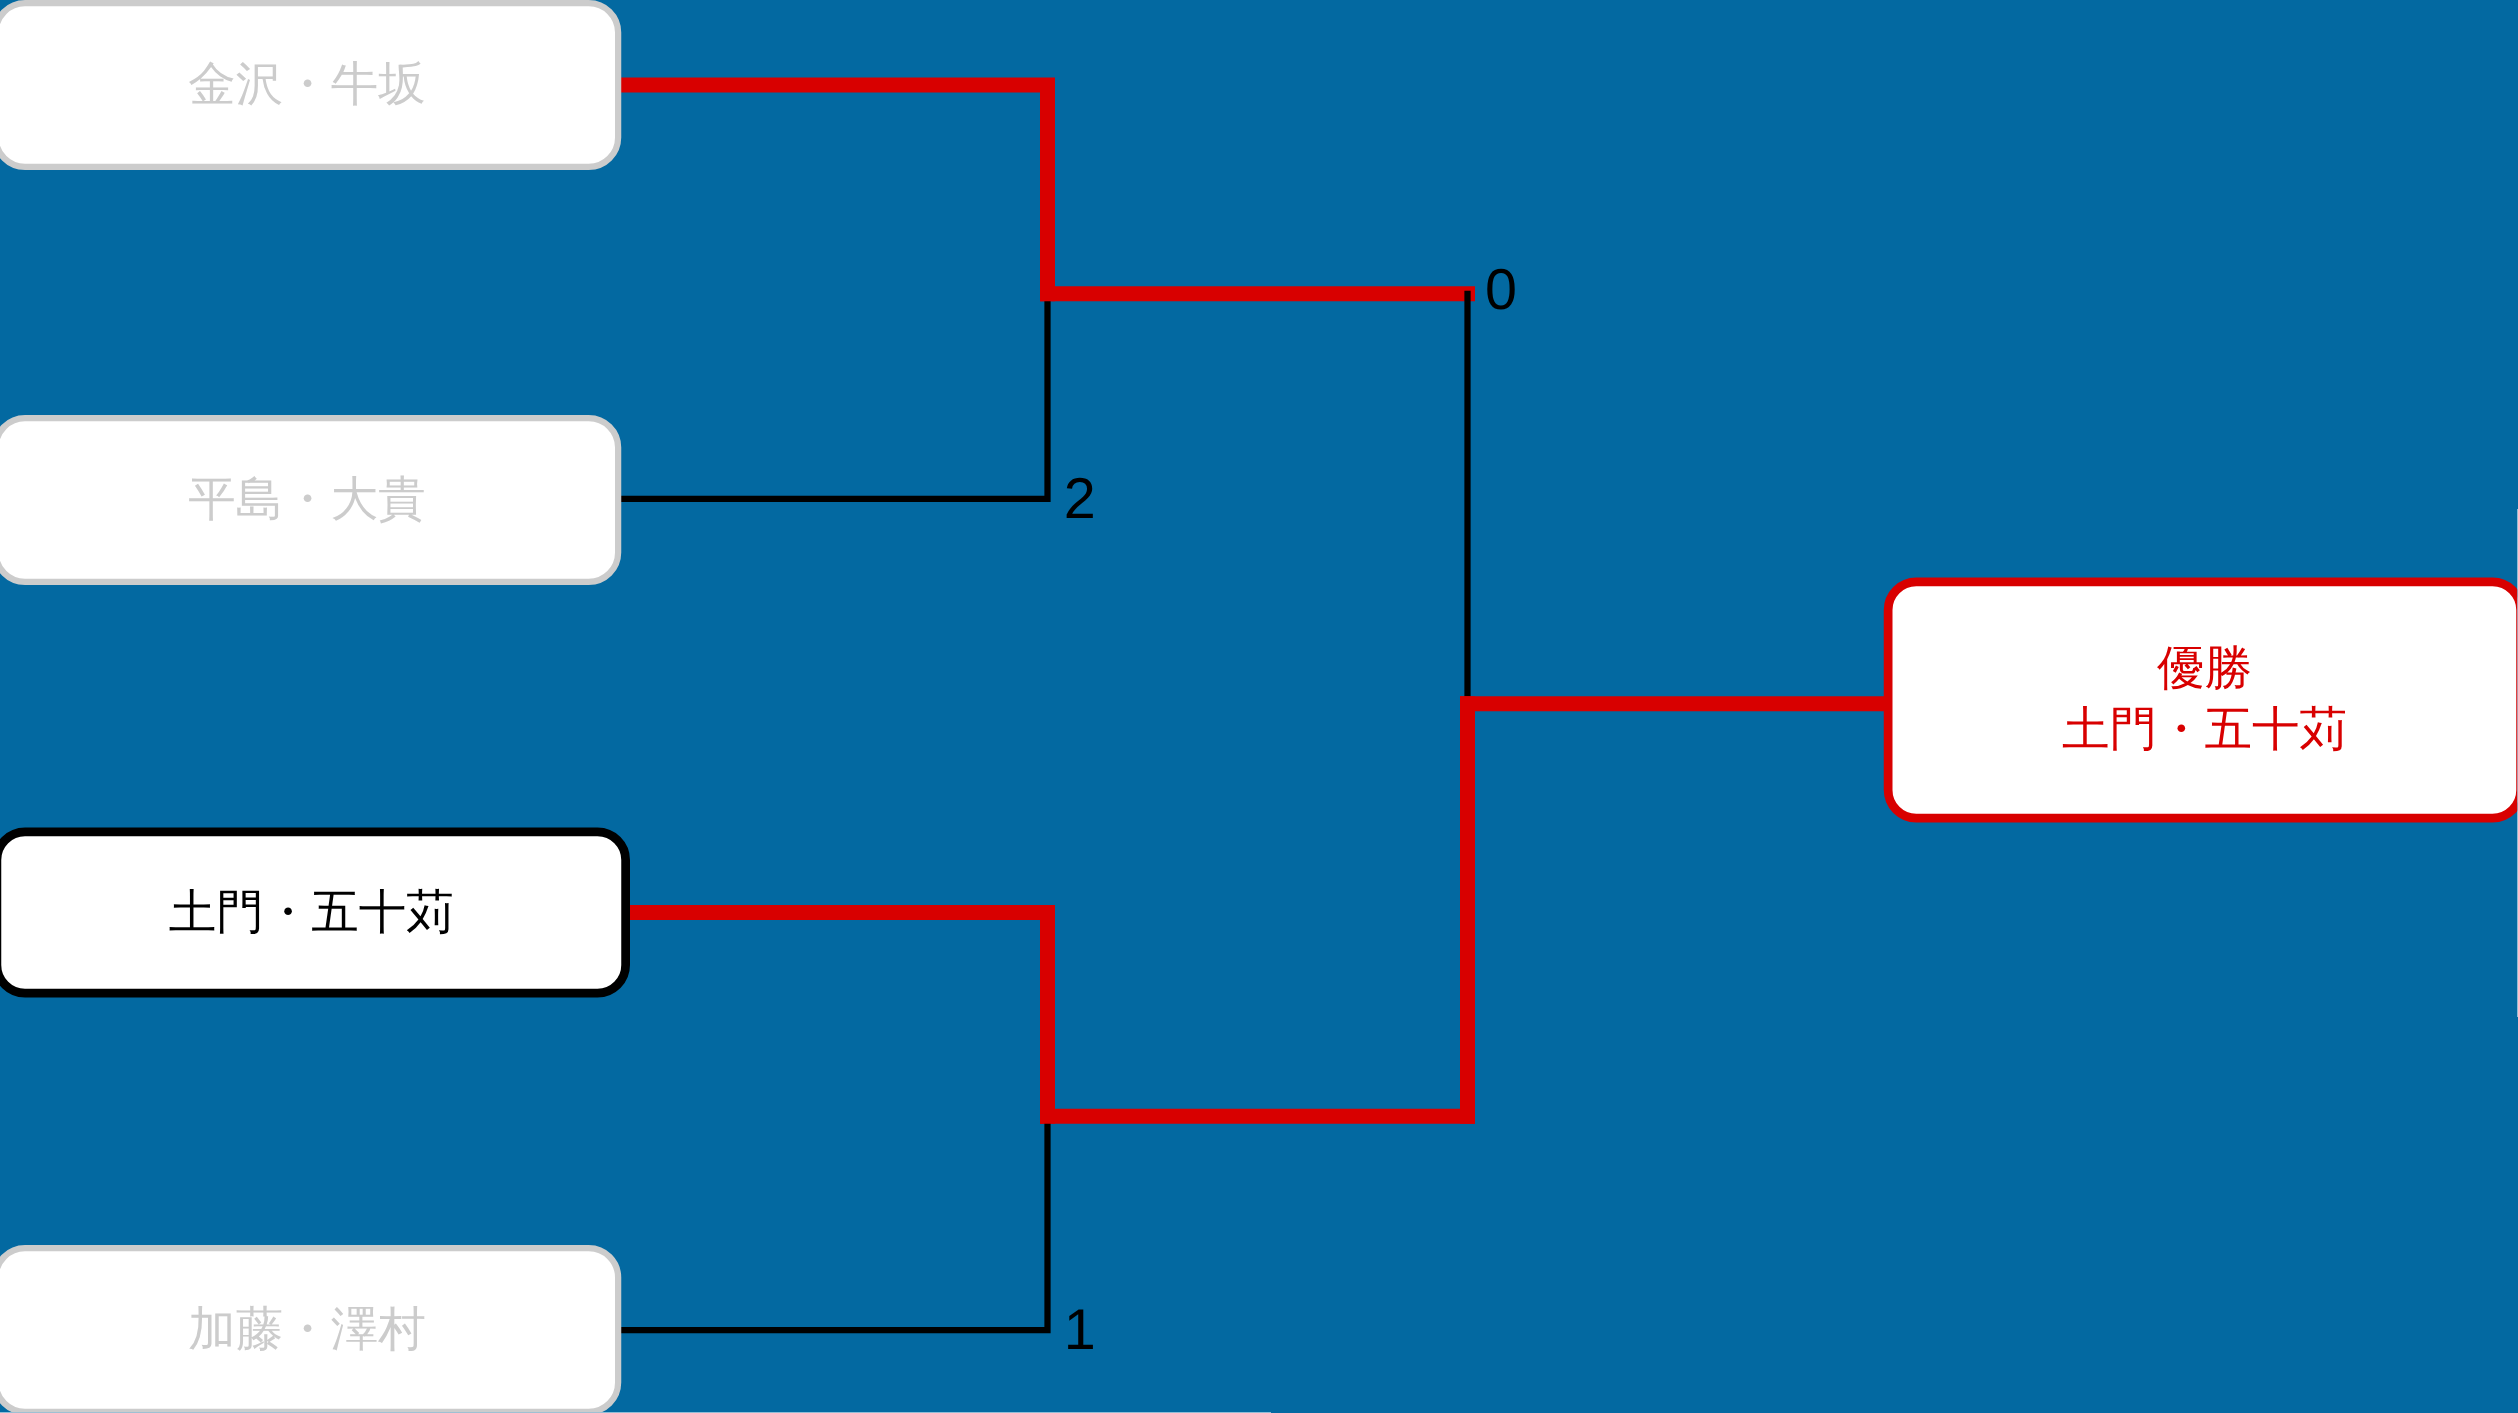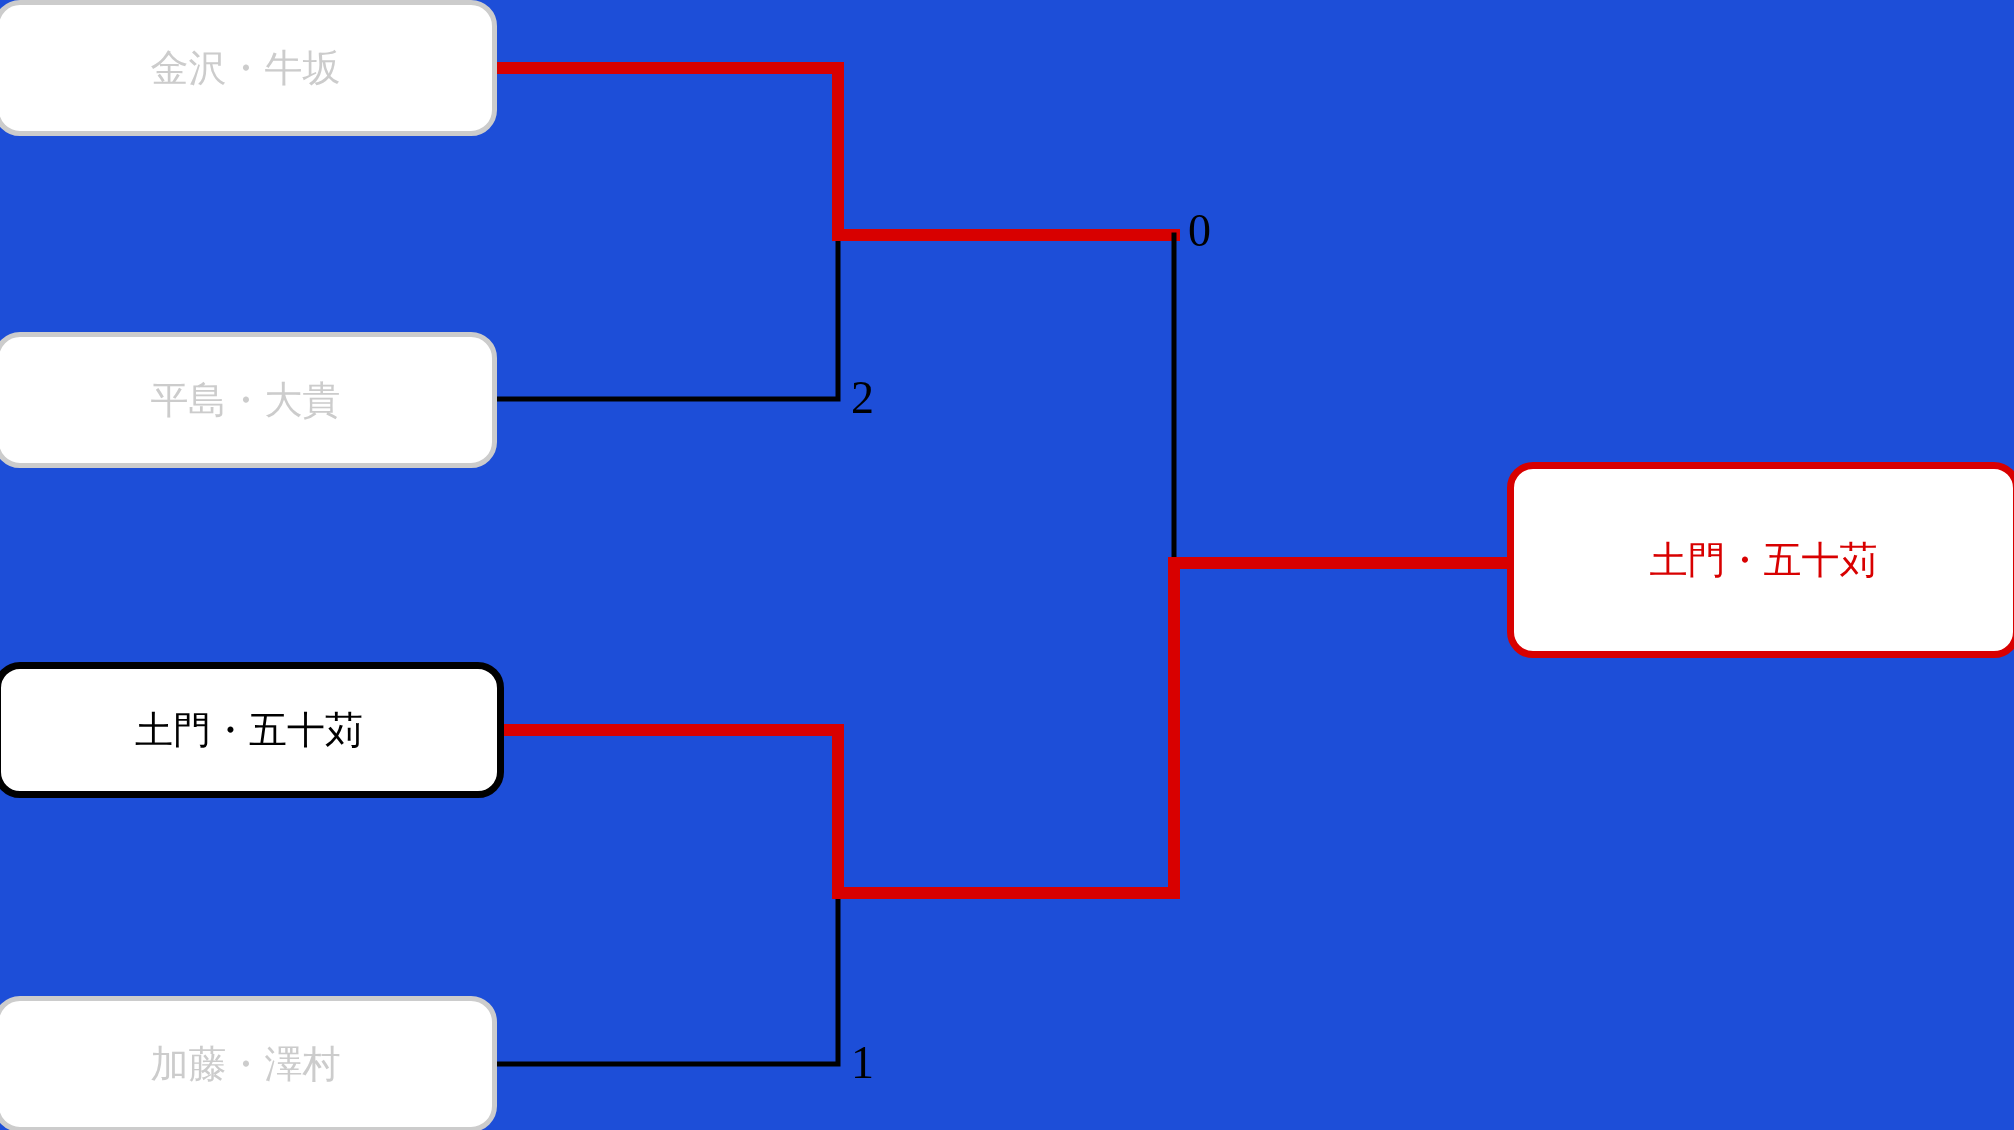--- a/index.html
+++ b/index.html
@@ -8,23 +8,22 @@
     padding: 0;
     background: #ffffff;
   }
   body {
     font-family: "Liberation Sans", "DejaVu Sans", sans-serif;
   }
   #bracket-root {
     position: relative;
     width: 2014px;
     height: 1130px;
-    background: #1d4ed8;
+    background: #0369a1;
     overflow: hidden;
-    font-family: Liberation Serif, serif;
   }
   #bracket-svg {
     position: absolute;
     left: 0;
     top: 0;
     width: 2014px;
     height: 1130px;
   }
   .team-box {
     position: absolute;
@@ -108,20 +107,21 @@
   <div class="team-box active" style="left:-6px; top:662px; width:510px; height:136px;">
     <span>土門・五十苅</span>
   </div>
 
   <div class="team-box eliminated" style="left:-6px; top:996px; width:503px; height:136px;">
     <span>加藤・澤村</span>
   </div>
 
   <div class="team-box champion" style="left:1507px; top:462px; width:513px; height:196px;">
     <span class="champion-inner">
+      <span class="champion-line">優勝</span>
       <span class="champion-line">土門・五十苅</span>
     </span>
   </div>
 
   <span class="score-label" style="left:1188px; top:208px;">0</span>
 
   <span class="score-label" style="left:851px; top:375px;">2</span>
 
   <span class="score-label" style="left:851px; top:1040px;">1</span>
 

